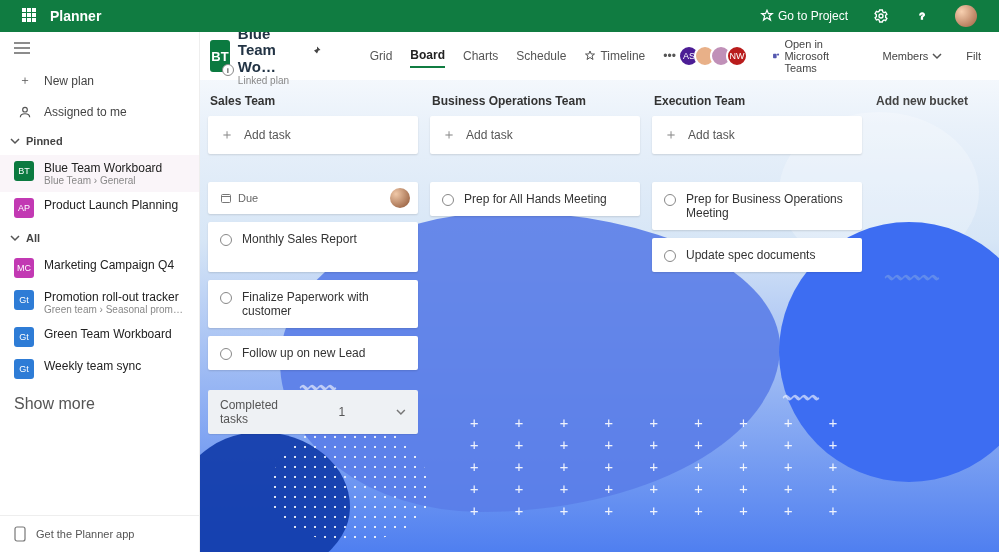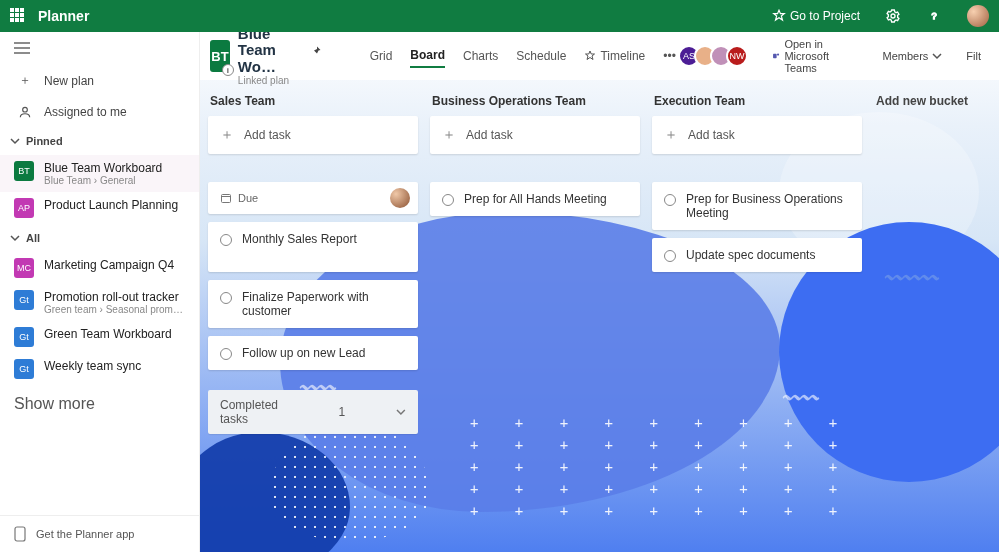--- a/index.html
+++ b/index.html
@@ -1,19 +1,19 @@
 <!DOCTYPE html>
 <html><head>
 <meta charset="utf-8">
 <style>
 * { box-sizing: border-box; margin: 0; padding: 0; font-family: "Segoe UI", sans-serif; }
 html, body { width: 999px; height: 552px; overflow: hidden; background: #fff; }
 
 
-.topbar { height: 32px; background: #107c41; display: flex; align-items: center; color: #fff; padding: 0 10px; }
+.topbar { height: 32px; background: #107c41; display: flex; align-items: center; color: #fff; padding: 0 22px; }
 .topbar .waffle { width: 16px; height: 16px; display: grid; grid-template-columns: repeat(3,4px); grid-template-rows: repeat(3,4px); gap: 1px; margin-right: 12px; cursor: pointer;}
 .topbar .waffle span { background:#fff; }
 .topbar .title { font-size: 14px; font-weight:600; }
 .topbar .spacer { flex: 1; }
 .topbar .right { display:flex; align-items:center; gap:25px; font-size:12px; }
 .topbar .right .proj { display:flex; align-items:center; gap:4px; cursor:pointer;}
 .topbar .avatar { width:22px; height:22px; border-radius:50%; background: radial-gradient(circle at 30% 30%, #f7d0b0, #a06040); }
 .topbar .icon-btn { cursor:pointer; display:flex; }
 
 

